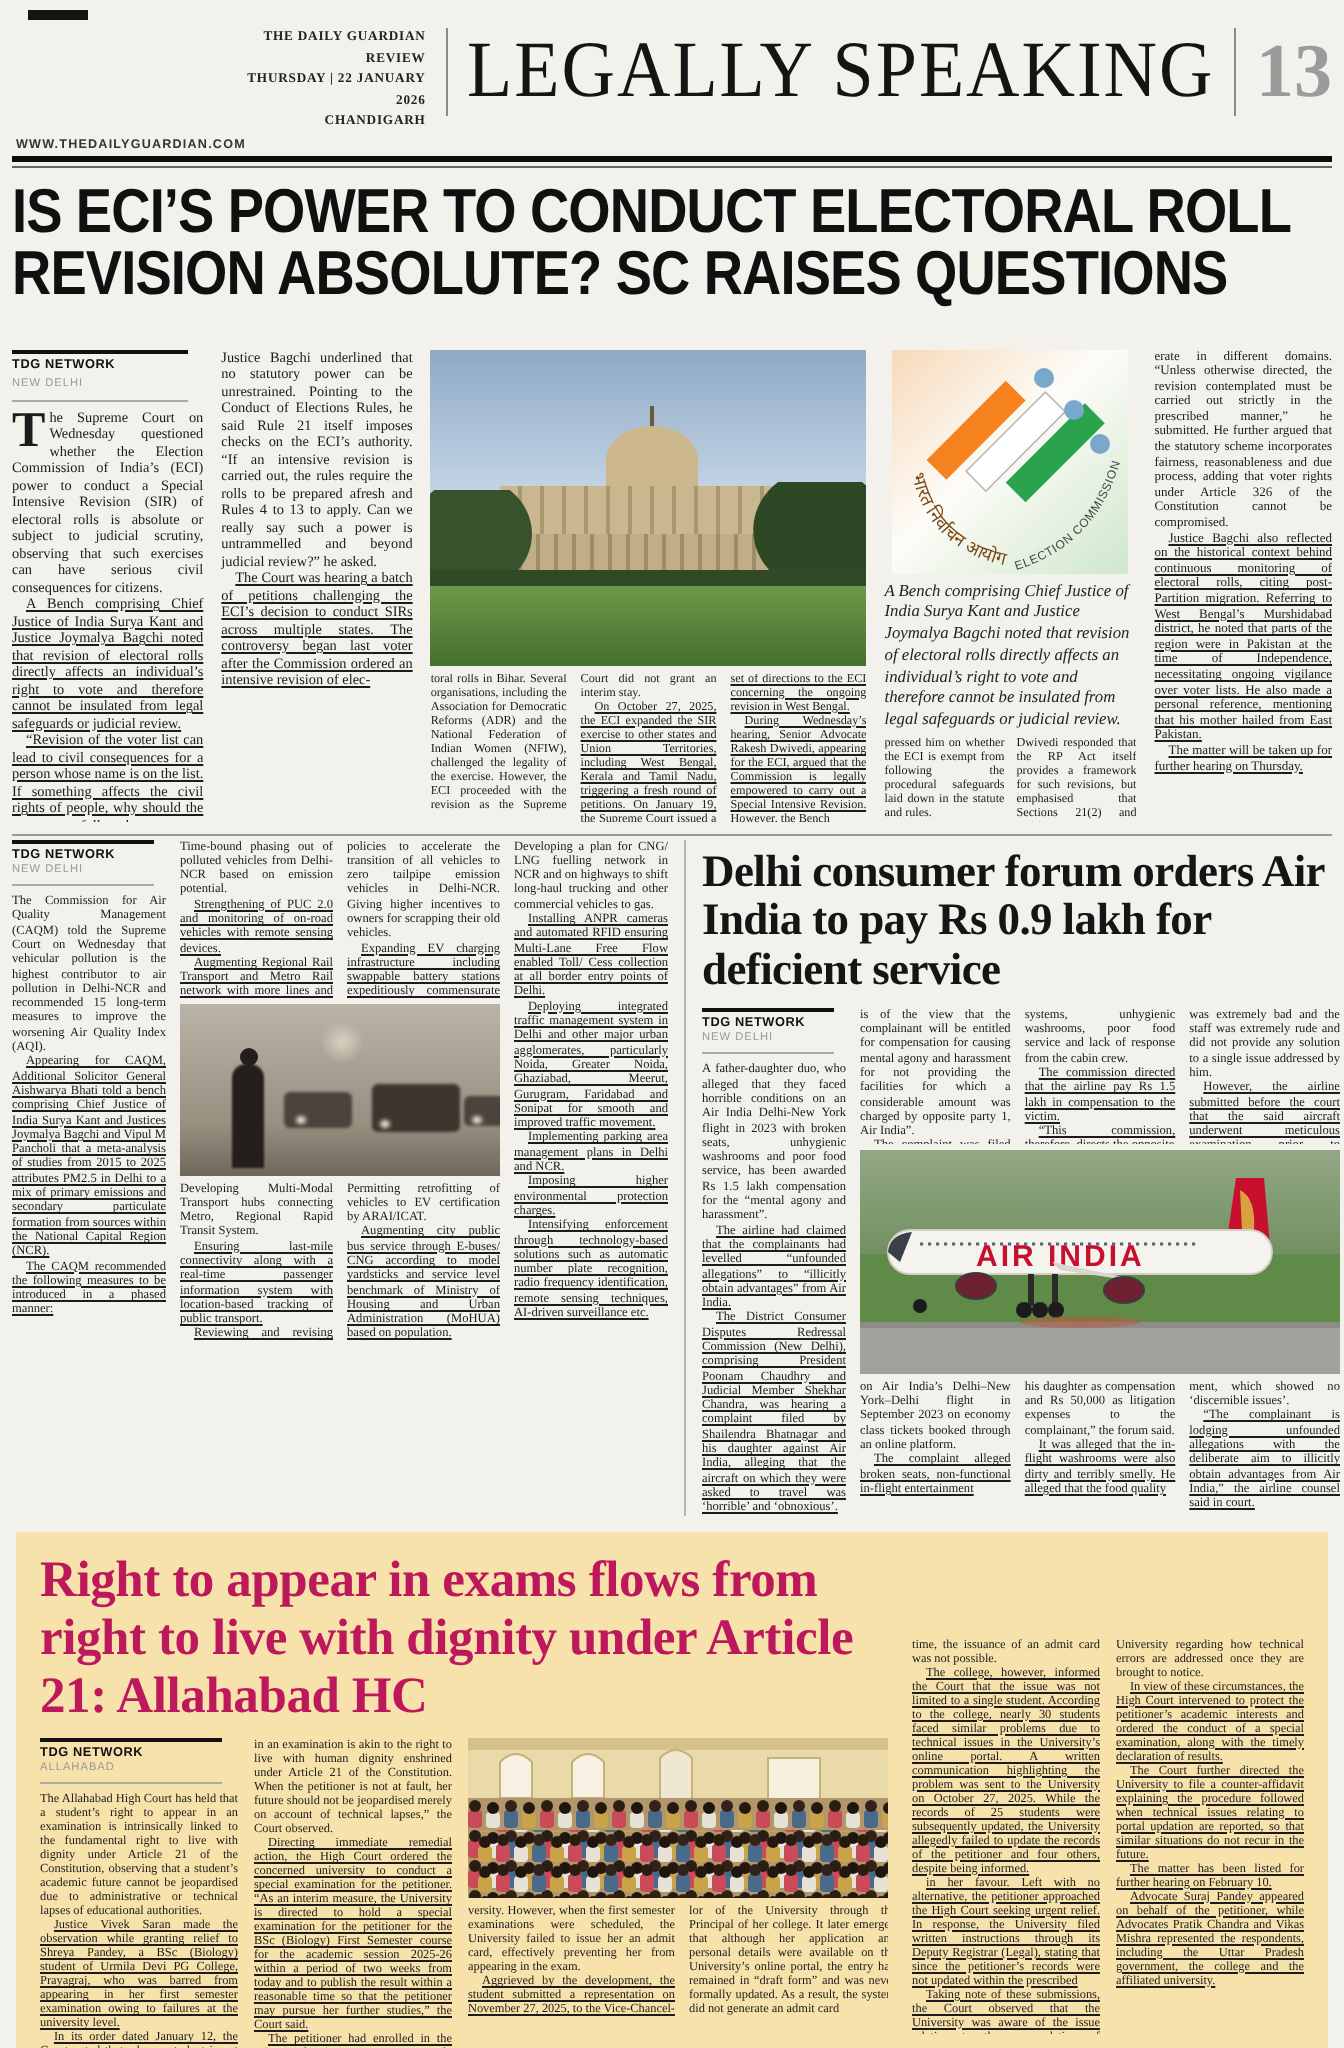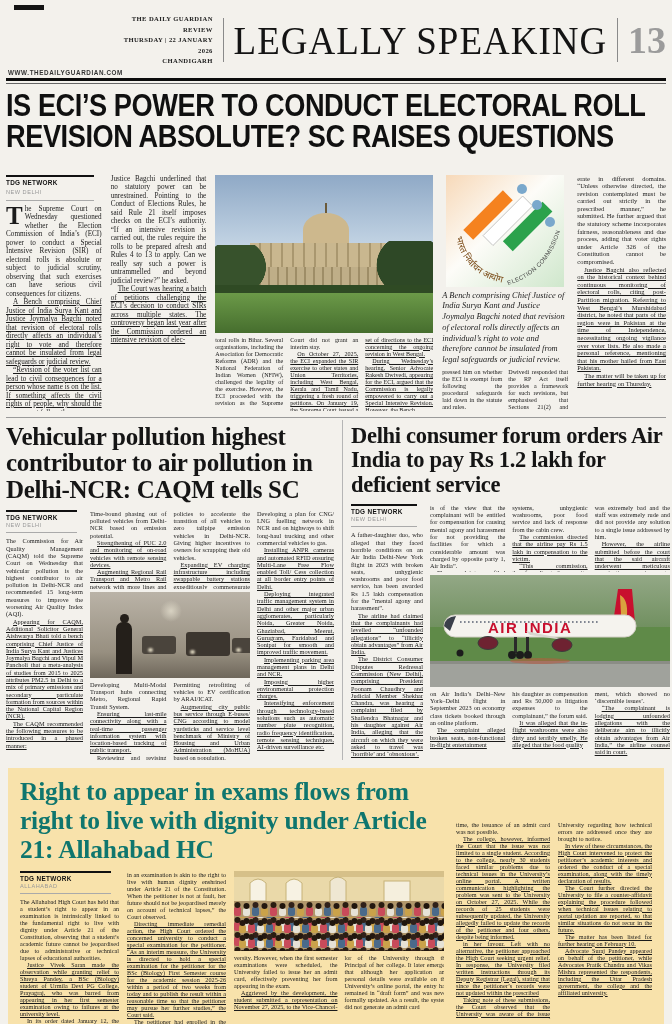--- a/index.html
+++ b/index.html
@@ -1,20 +1,20 @@
 <!DOCTYPE html>
 <html><head>
 <meta charset="utf-8">
 <style>
   html,body{margin:0;padding:0;}
   body{width:672px;height:1024px;background:#f3f1ec;font-family:"Liberation Serif",serif;color:#1b1b1b;overflow:hidden;}
   .page{padding:0 6px;position:relative;}
   .fold-mark{width:30px;height:5px;background:#141414;margin:5px 0 0 8px;}
   
-  .masthead{display:flex;align-items:center;margin-top:4px;}
+  .masthead{display:flex;align-items:flex-start;margin-top:4px;}
   .mast-spacer{width:150px;}
   .date-block{width:130px;text-align:right;font-family:"Liberation Serif",serif;font-weight:bold;font-size:6.6px;line-height:1.6;letter-spacing:.4px;color:#222;}
   .v-div{width:1px;background:#8a8a8a;height:44px;margin:0 10px;}
   .section-title{flex:1;text-align:center;font-family:"Liberation Serif",serif;font-size:37px;letter-spacing:1px;color:#141414;white-space:nowrap;transform:scaleY(1.08);}
   .page-num{width:46px;text-align:center;font-family:"Liberation Serif",serif;font-weight:bold;font-size:38px;color:#9b9b9b;}
   .website{font-family:"Liberation Sans",sans-serif;font-weight:bold;font-size:6.3px;letter-spacing:.6px;color:#333;margin:2px 0 2px 2px;}
   .rule-thick{height:3px;background:#0c0c0c;}
   .rule-thin{height:1px;background:#666;margin-top:2px;}
   
   .bt p{margin:0;text-align:justify;}
@@ -71,21 +71,21 @@
   .art3-cols{display:flex;gap:7px;height:254px;overflow:hidden;font-size:6.3px;line-height:7.3px;}
   .art3-c1{width:72px;}
   .art3-right{flex:1;display:flex;flex-direction:column;}
   .art3-row{display:flex;gap:7px;flex:1;overflow:hidden;}
   .art3-row > div{flex:1;}
   .photo-plane{height:112px;margin:3px 0;flex:none;}
   
   .exam{background:#f8e2ab;margin:8px 2px 0;padding:9px 12px 8px;height:250px;overflow:hidden;position:relative;}
   .exam-right{float:right;width:196px;margin-top:44px;height:198px;overflow:hidden;display:flex;gap:8px;font-size:6.2px;line-height:7px;}
   .exam-right > div{flex:1;}
-  .exam-headline{font-family:"Liberation Serif",serif;font-weight:bold;font-size:25.5px;line-height:1.14;color:#0f766e;letter-spacing:-.2px;margin:0 0 7px;}
+  .exam-headline{font-family:"Liberation Serif",serif;font-weight:bold;font-size:25.5px;line-height:1.14;color:#be185d;letter-spacing:-.2px;margin:0 0 7px;}
   .exam-main{width:calc(100% - 208px);display:flex;gap:8px;height:168px;overflow:hidden;font-size:6.2px;line-height:7px;}
   .exam-c1{width:99px;flex:none;}
   .exam-c2{width:99px;flex:none;}
   .exam-photoarea{flex:1;display:flex;flex-direction:column;}
   .photo-exam{height:80px;flex:none;}
   .exam-sub{display:flex;gap:7px;flex:1;overflow:hidden;margin-top:3px;}
   .exam-sub > div{flex:1;}
   .plane-title{font-family:"Liberation Sans",sans-serif;}
 </style>
 </head>
@@ -123,21 +123,21 @@
       </div>
       <div class="bt dropcap">
           <p>The Supreme Court on Wednesday questioned whether the Election Commission of India’s (ECI) power to conduct a Special Intensive Revision (SIR) of electoral rolls is absolute or subject to judicial scrutiny, observing that such exercises can have serious civil consequences for citizens.</p>
           <p>A Bench comprising Chief Justice of India Surya Kant and Justice Joymalya Bagchi noted that revision of electoral rolls directly affects an individual’s right to vote and therefore cannot be insulated from legal safeguards or judicial review.</p>
           <p>“Revision of the voter list can lead to civil consequences for a person whose name is on the list. If something affects the civil rights of people, why should the process not follow the pro-</p>
         </div>
     </div>
 
     <div class="a1-col2 bt">
         <p>Justice Bagchi underlined that no statutory power can be unrestrained. Pointing to the Conduct of Elections Rules, he said Rule 21 itself imposes checks on the ECI’s authority. “If an intensive revision is carried out, the rules require the rolls to be prepared afresh and Rules 4 to 13 to apply. Can we really say such a power is untrammelled and beyond judicial review?” he asked.</p>
-        <p>The Court was hearing a batch of petitions challenging the ECI’s decision to conduct SIRs across multiple states. The controversy began last year after the Commission ordered an intensive revision of elec-</p>
+        <p>The Court was hearing a batch of petitions challenging the ECI’s decision to conduct SIRs across multiple states. The controversy began last voter after the Commission ordered an intensive revision of elec-</p>
       </div>
 
     <div class="a1-center">
       <div class="photo-sc">
         <div class="sc-spire"></div>
         <div class="sc-dome"></div>
         <div class="sc-main"></div>
         <div class="sc-wing"></div>
         <div class="sc-treeL"></div>
         <div class="sc-treeR"></div>
@@ -195,21 +195,20 @@
         <p>The matter will be taken up for further hearing on Thursday.</p>
       </div>
   </div>
 
   <div class="h-rule"></div>
 
   
   <div class="mid-row">
 
     <div class="art2">
-      <h2 class="serif-headline">Vehicular pollution highest contributor to air pollution in Delhi-NCR: CAQM tells SC</h2>
       <div class="art2-cols">
         <div class="art2-c1">
           <div class="byline">
             <span class="agency">TDG NETWORK</span>
             <span class="place">NEW DELHI</span>
           </div>
           <div class="bt">
               <p>The Commission for Air Quality Management (CAQM) told the Supreme Court on Wednesday that vehicular pollution is the highest contributor to air pollution in Delhi-NCR and recommended 15 long-term measures to improve the worsening Air Quality Index (AQI).</p>
               <p>Appearing for CAQM, Additional Solicitor General Aishwarya Bhati told a bench comprising Chief Justice of India Surya Kant and Justices Joymalya Bagchi and Vipul M Pancholi that a meta-analysis of studies from 2015 to 2025 attributes PM2.5 in Delhi to a mix of primary emissions and secondary particulate formation from sources within the National Capital Region (NCR).</p>
               <p>The CAQM recommended the following measures to be introduced in a phased manner:</p>
@@ -255,21 +254,21 @@
             <p>Installing ANPR cameras and automated RFID ensuring Multi-Lane Free Flow enabled Toll/ Cess collection at all border entry points of Delhi.</p>
             <p>Deploying integrated traffic management system in Delhi and other major urban agglomerates, particularly Noida, Greater Noida, Ghaziabad, Meerut, Gurugram, Faridabad and Sonipat for smooth and improved traffic movement.</p>
             <p>Implementing parking area management plans in Delhi and NCR.</p>
             <p>Imposing higher environmental protection charges.</p>
             <p>Intensifying enforcement through technology-based solutions such as automatic number plate recognition, radio frequency identification, remote sensing techniques, AI-driven surveillance etc.</p>
           </div>
       </div>
     </div>
 
     <div class="art3">
-      <h2 class="serif-headline">Delhi consumer forum orders Air India to pay Rs 1.2 lakh for deficient service</h2>
+      <h2 class="serif-headline">Delhi consumer forum orders Air India to pay Rs 0.9 lakh for deficient service</h2>
       <div class="art3-cols">
         <div class="art3-c1">
           <div class="byline">
             <span class="agency">TDG NETWORK</span>
             <span class="place">NEW DELHI</span>
           </div>
           <div class="bt">
               <p>A father-daughter duo, who alleged that they faced horrible conditions on an Air India Delhi-New York flight in 2023 with broken seats, unhygienic washrooms and poor food service, has been awarded Rs 1.5 lakh compensation for the “mental agony and harassment”.</p>
               <p>The airline had claimed that the complainants had levelled “unfounded allegations” to “illicitly obtain advantages” from Air India.</p>
               <p>The District Consumer Disputes Redressal Commission (New Delhi), comprising President Poonam Chaudhry and Judicial Member Shekhar Chandra, was hearing a complaint filed by Shailendra Bhatnagar and his daughter against Air India, alleging that the aircraft on which they were asked to travel was ‘horrible’ and ‘obnoxious’.</p>

